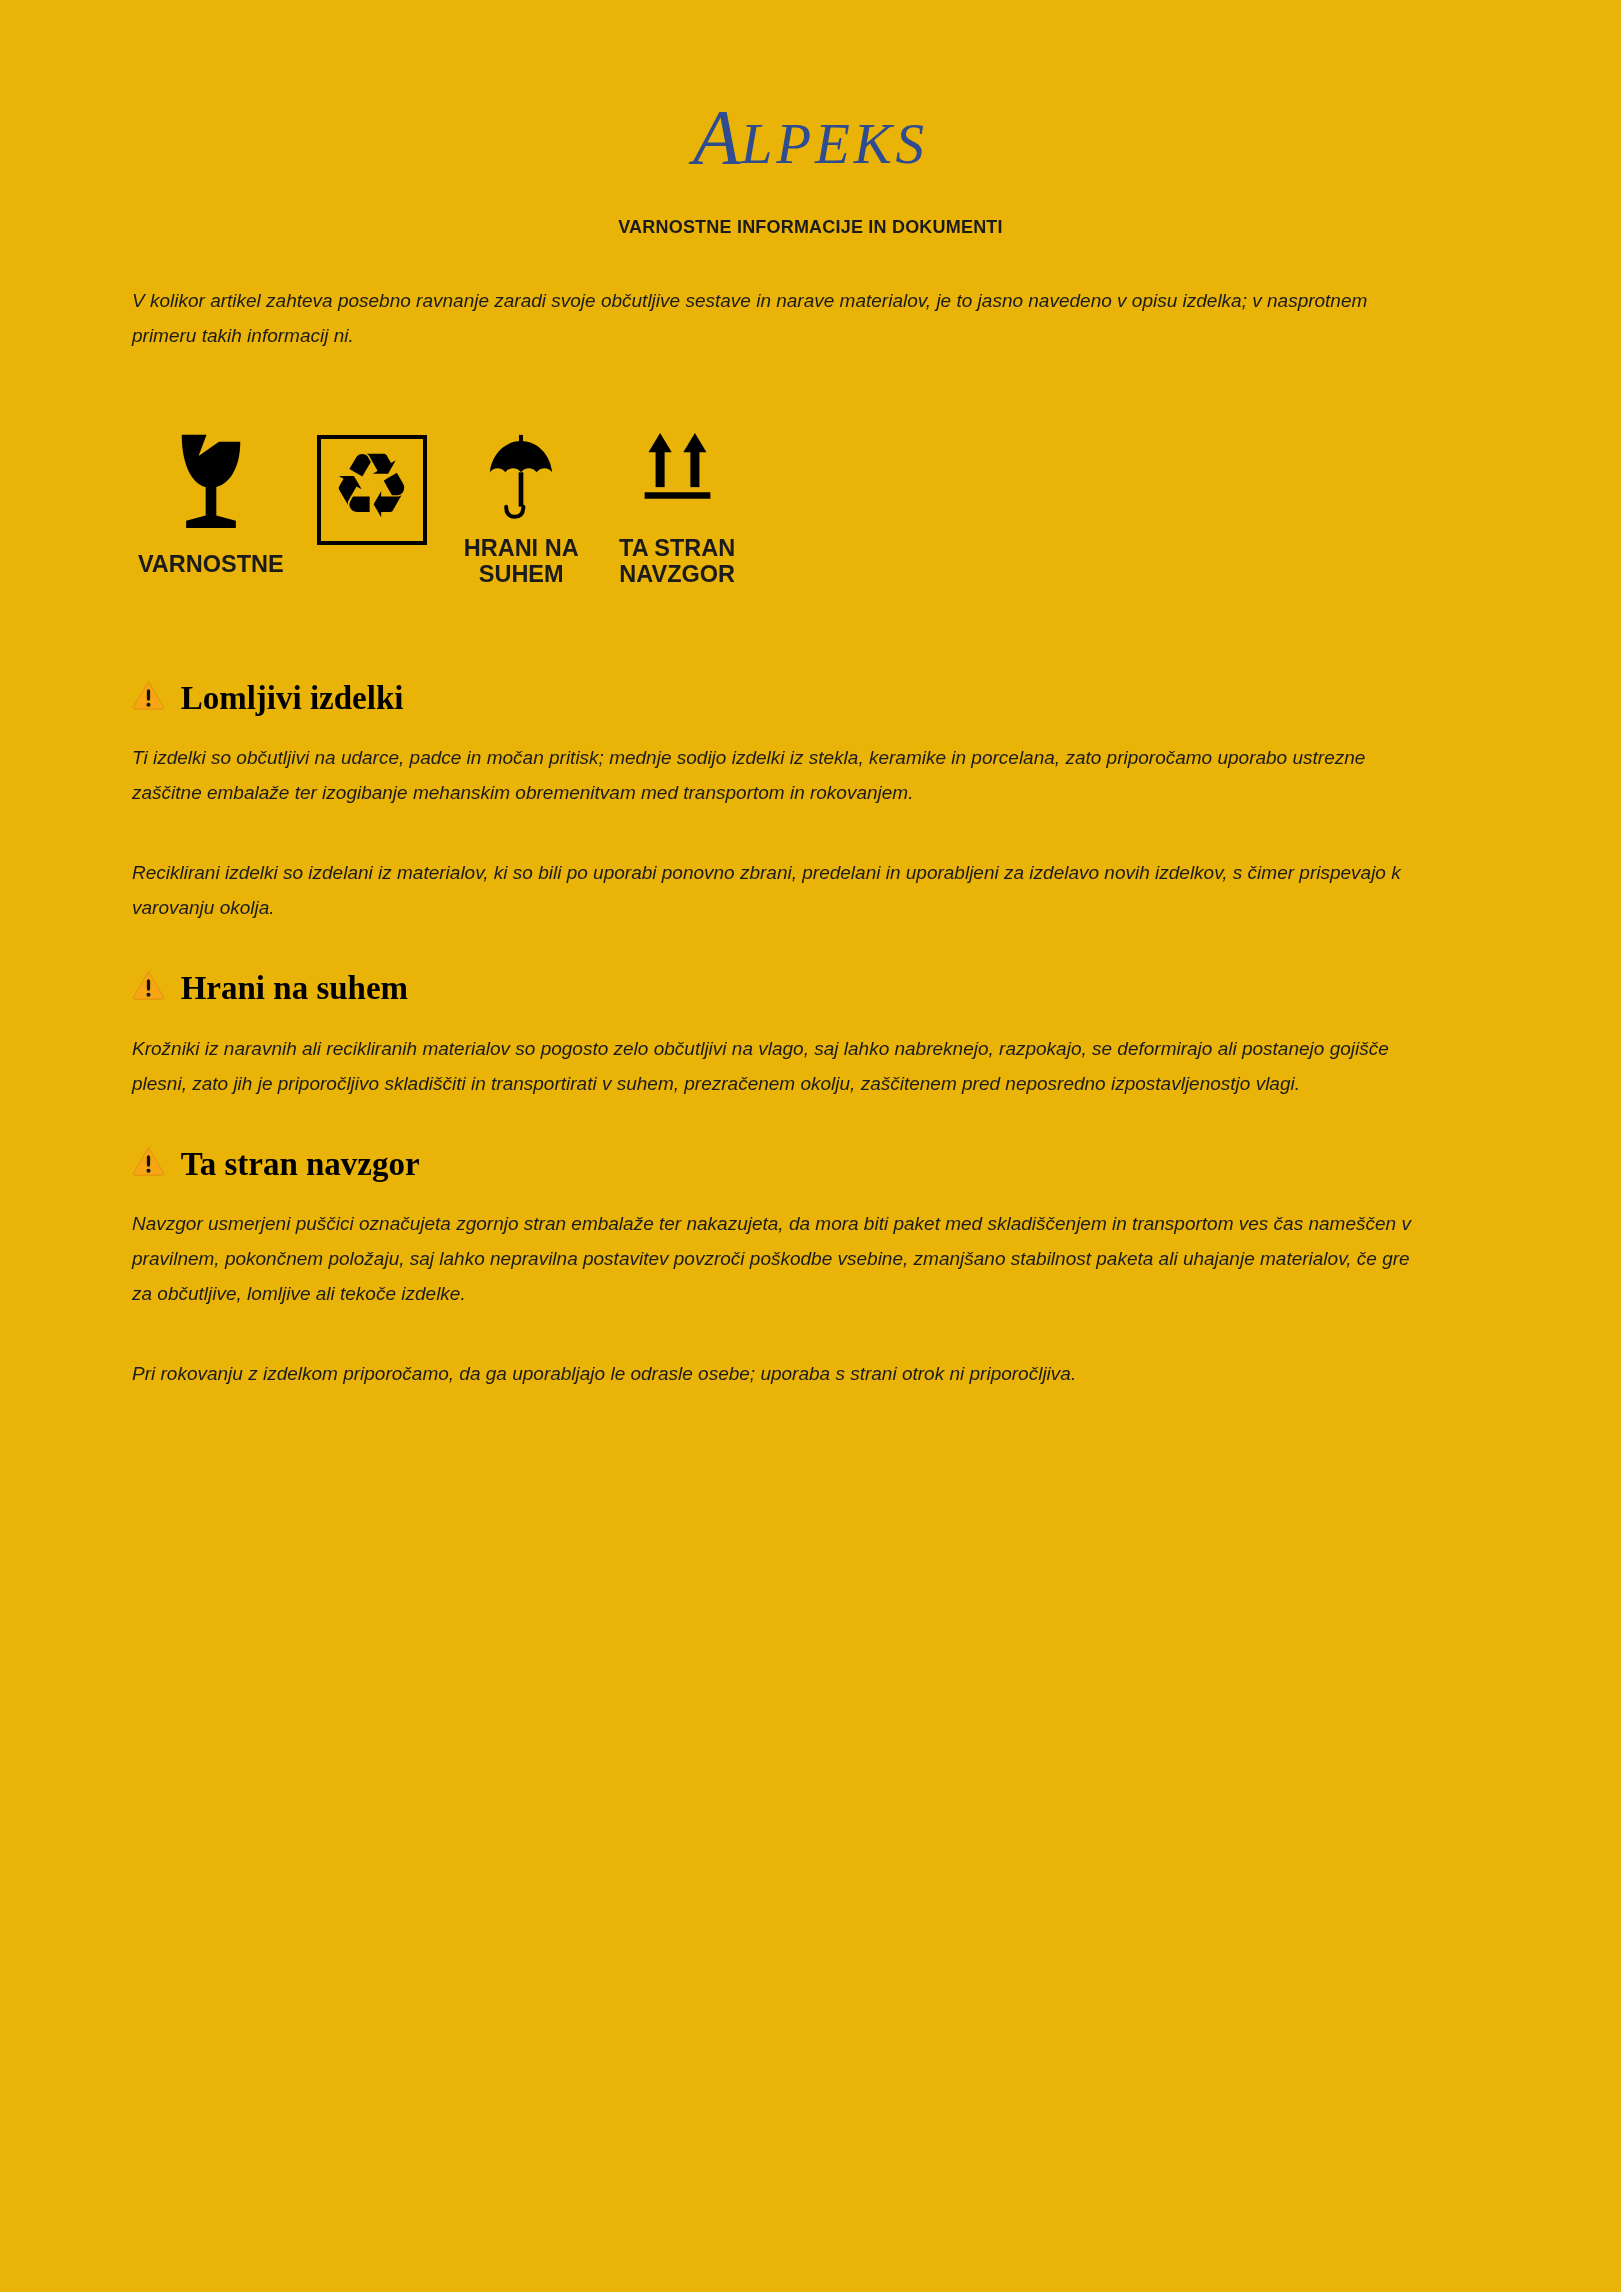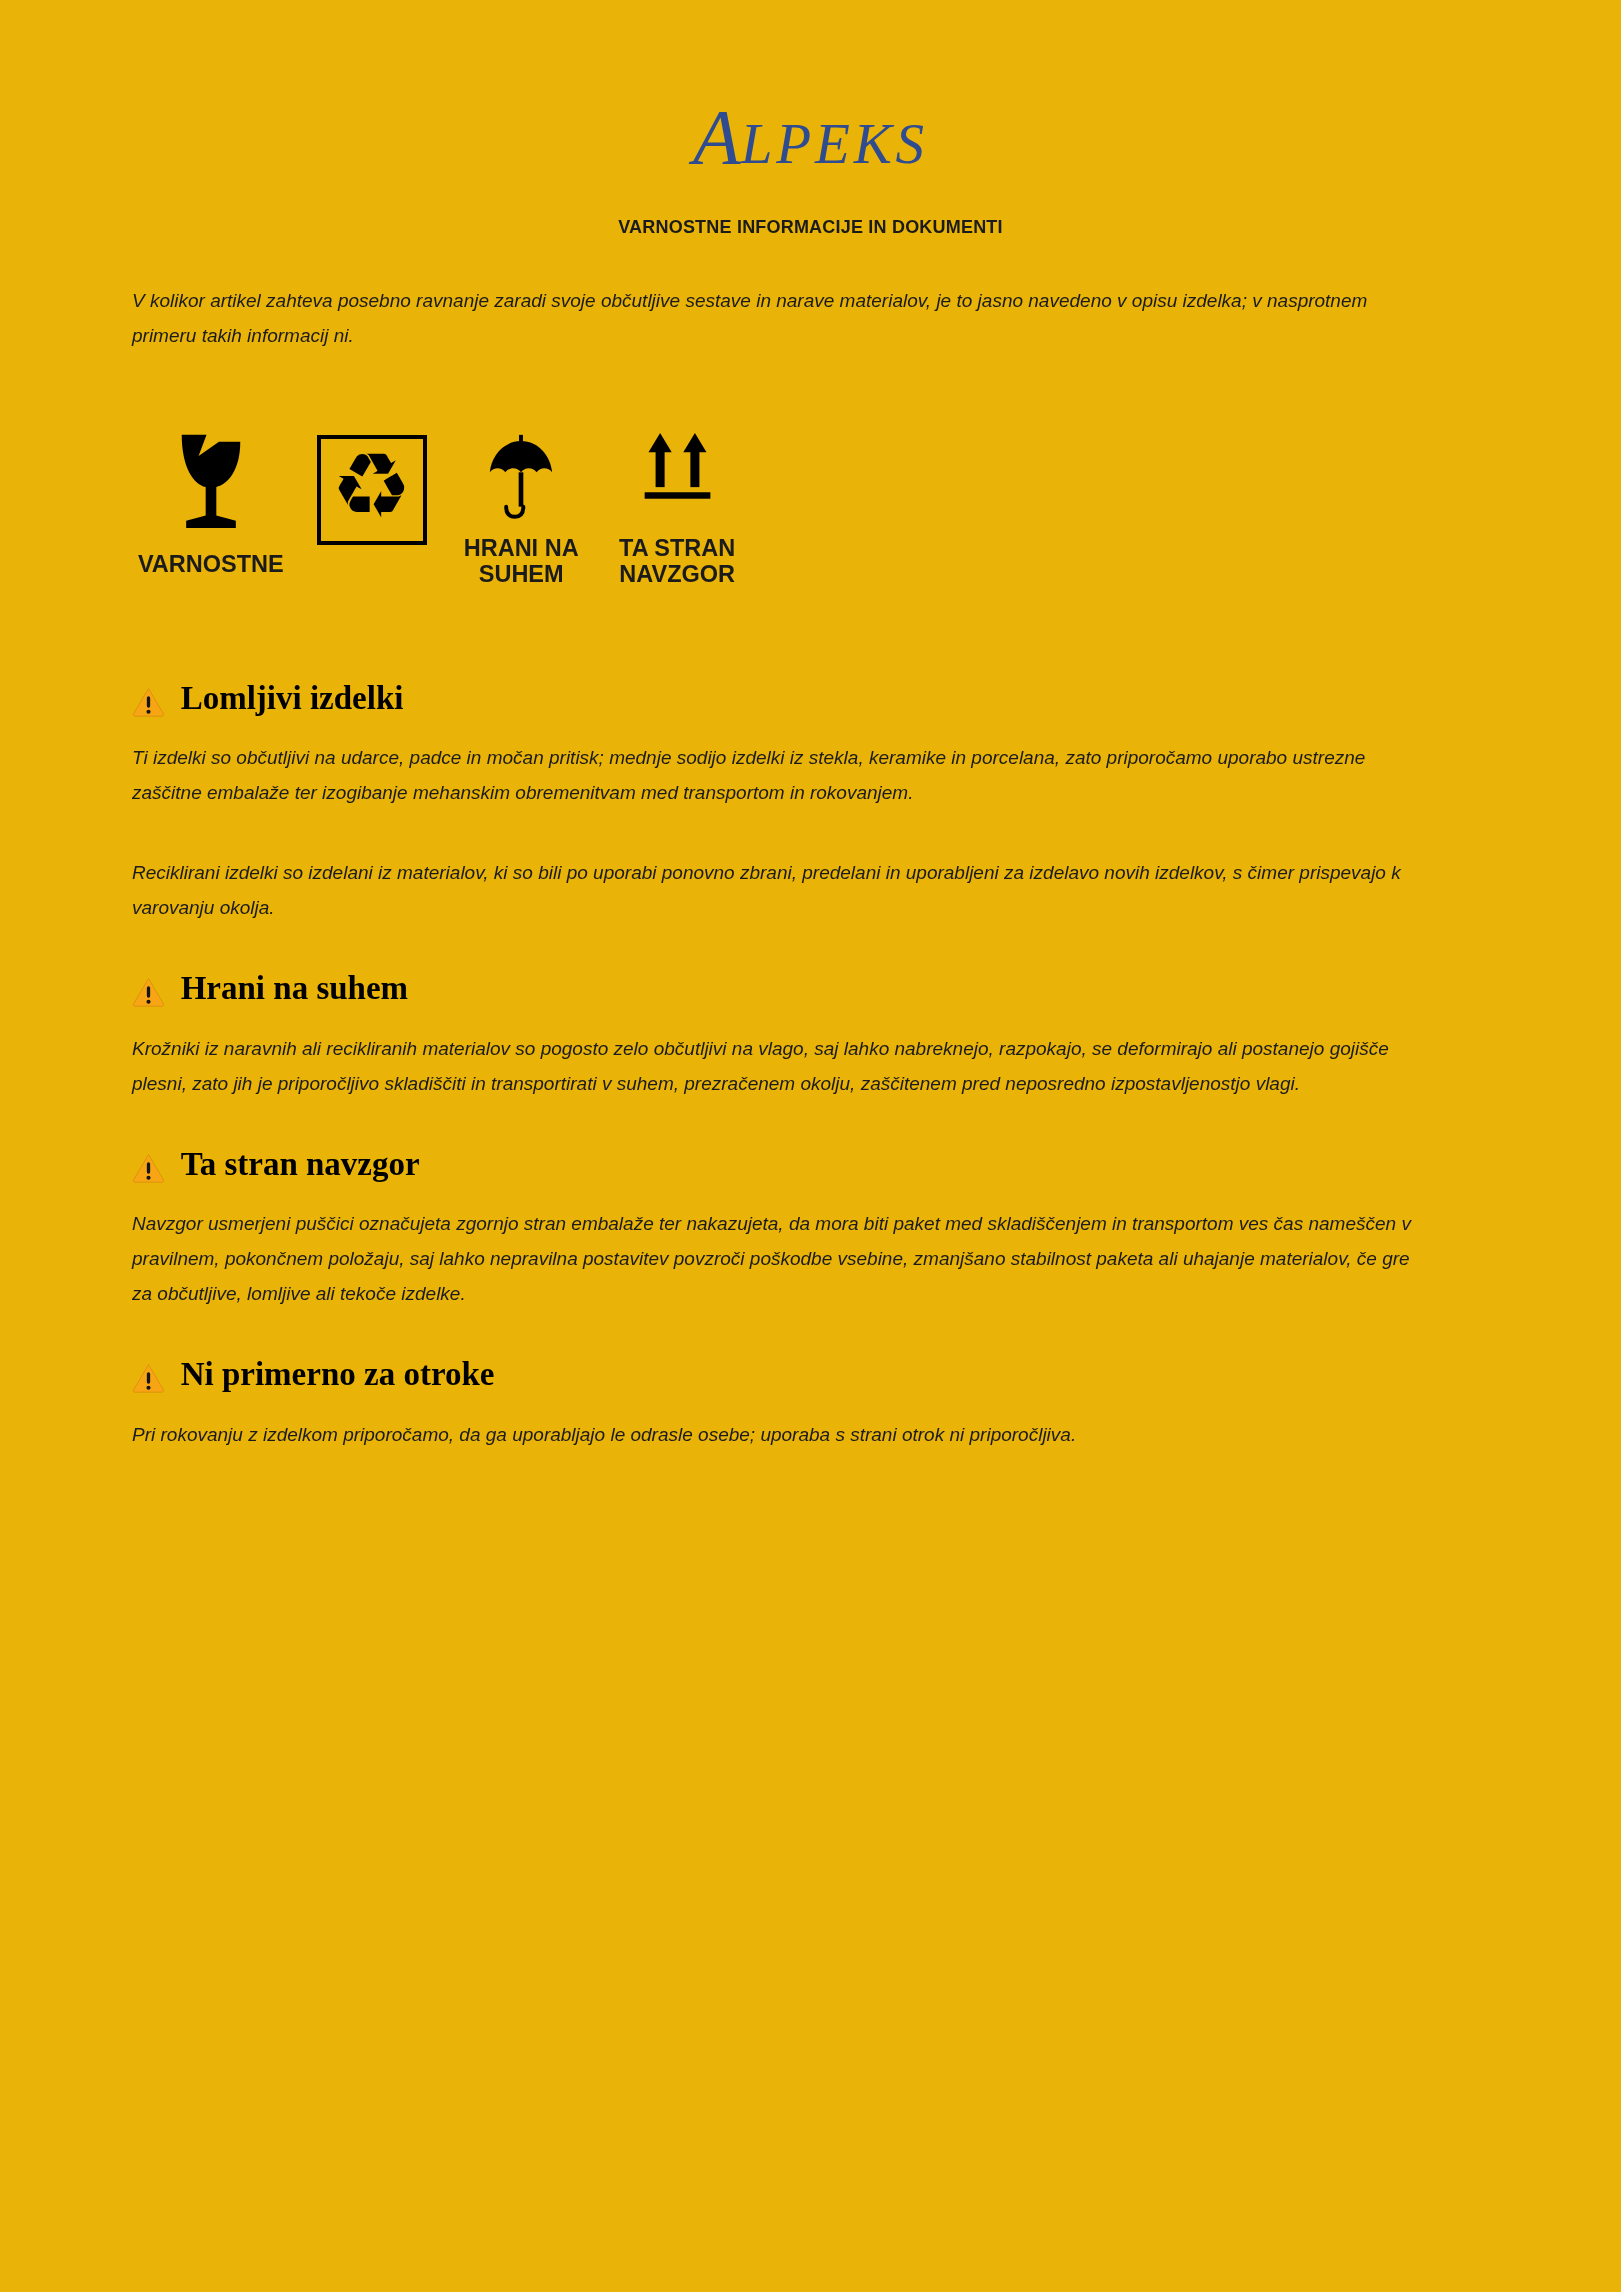--- a/index.html
+++ b/index.html
@@ -74,21 +74,21 @@
     font-size: 90px;
     line-height: 1;
     color: #000;
     transform: translateY(-3.9px);
   }
   
   .section { margin-top: 45px; }
   .section.first { margin-top: 92px; }
   .section-heading {
     display: flex;
-    align-items: flex-end;
+    align-items: flex-start;
     gap: 15.7px;
   }
   .section-title {
     font-family: "Liberation Serif", serif;
     font-weight: bold;
     font-size: 33px;
     color: #000;
   }
   .section-body { margin-top: 23.5px; }
   .warning-icon { flex: 0 0 auto; display: inline-flex; }
@@ -192,27 +192,17 @@
           <rect x="28.8" y="18" width="6.4" height="22" rx="3.2" fill="#151515"></rect>
           <circle cx="32" cy="48" r="4" fill="#151515"></circle>
         </svg>
       </span>
       <span class="section-title">Ta stran navzgor</span>
     </div>
     <p class="body-text section-body">Navzgor usmerjeni puščici označujeta zgornjo stran embalaže ter nakazujeta, da mora biti paket med skladiščenjem in transportom ves čas nameščen v pravilnem, pokončnem položaju, saj lahko nepravilna postavitev povzroči poškodbe vsebine, zmanjšano stabilnost paketa ali uhajanje materialov, če gre za občutljive, lomljive ali tekoče izdelke.</p>
   </div>
 
   <div class="section">
-    <div class="section-heading">
-      <span class="warning-icon">
-        <svg viewBox="0 0 64 58" width="33" height="30" aria-hidden="true">
-          <path d="M32 3 L61 52 a3 3 0 0 1 -2.6 4.5 L5.6 56.5 A3 3 0 0 1 3 52 Z" fill="#f7a515" stroke="#d88c0a" stroke-width="1.5" stroke-linejoin="round"></path>
-          <rect x="28.8" y="18" width="6.4" height="22" rx="3.2" fill="#151515"></rect>
-          <circle cx="32" cy="48" r="4" fill="#151515"></circle>
-        </svg>
-      </span>
-      <span class="section-title">Ni primerno za otroke</span>
-    </div>
     <p class="body-text section-body">Pri rokovanju z izdelkom priporočamo, da ga uporabljajo le odrasle osebe; uporaba s strani otrok ni priporočljiva.</p>
   </div>
 
 </div>
 
 
 </body></html>

